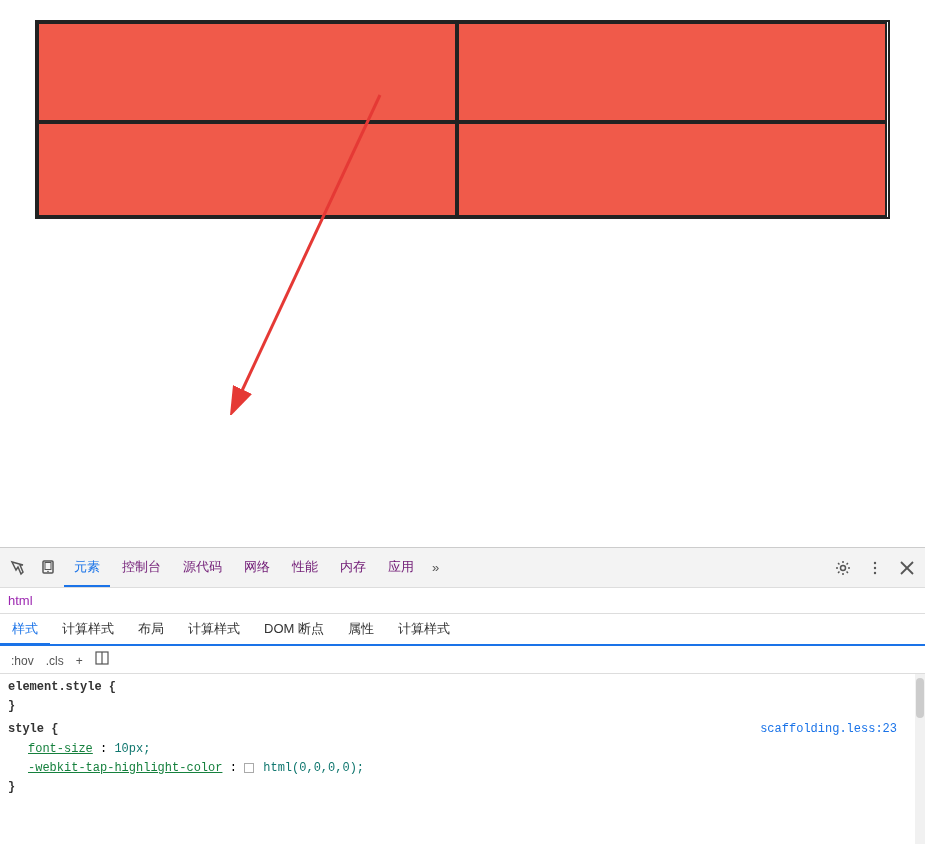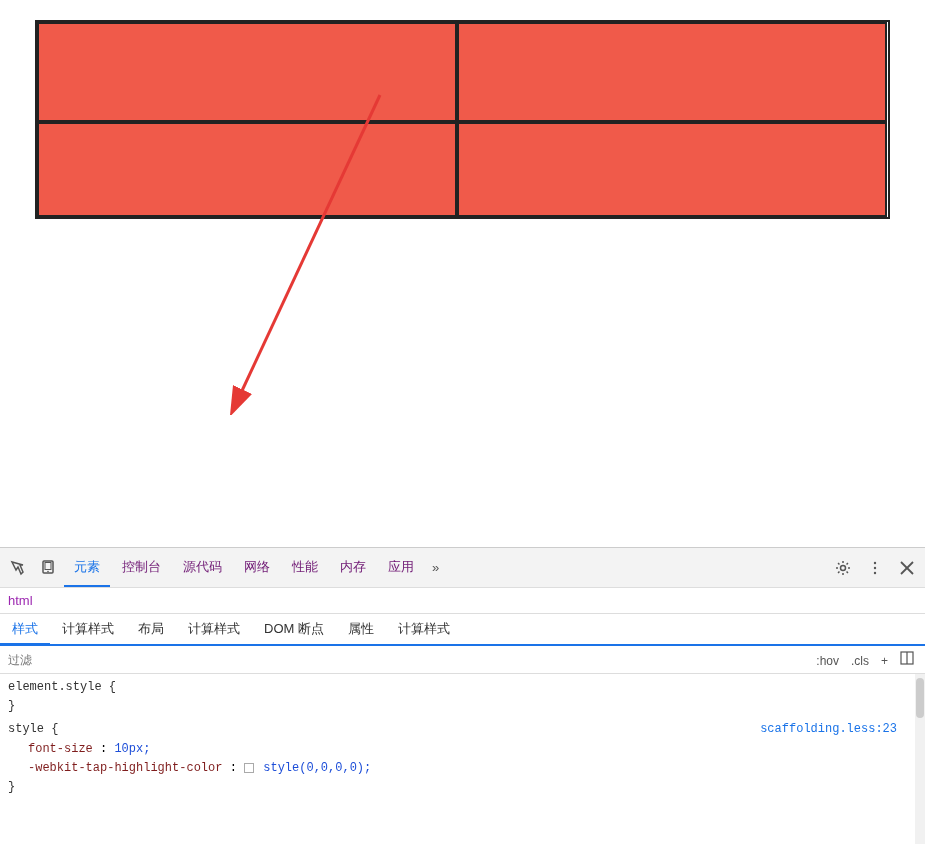--- a/index.html
+++ b/index.html
@@ -180,23 +180,23 @@
       background: #fff;
       overflow-y: auto;
       height: 170px;
       position: relative;
     }
 
     .styles-rule {
       margin-bottom: 4px;
     }
 
-    .css-selector { color: #333; }
-    .css-property { color: #7f1d1d; }
-    .css-value { color: #1d4ed8; }
+    .css-selector { color: #333; font-weight: bold; }
+    .css-property { color: #15803d; text-decoration: underline; }
+    .css-value { color: #0f766e; }
     .css-source { 
       position: absolute; 
       right: 20px; 
       color: #1a73e8;
       font-size: 12px;
     }
 
     
     .scrollbar {
       position: absolute;
@@ -344,21 +344,20 @@
     </div>
     <div class="devtools-subtab">
       <span>属性</span>
     </div>
     <div class="devtools-subtab">
       <span>计算样式</span>
     </div>
   </div>
 
   <div class="filter-bar">
-    <input class="filter-input" type="text" placeholder="过滤" style="">
     <div class="filter-actions">
       <span class="filter-btn">:hov</span>
       <span class="filter-btn">.cls</span>
       <span class="filter-btn">+</span>
 
       <span class="filter-btn">
         <svg width="14" height="14" viewBox="0 0 14 14">
           <rect x="1" y="1" width="12" height="12" fill="none" stroke="#555" stroke-width="1.2"></rect>
           <line x1="7" y1="1" x2="7" y2="13" stroke="#555" stroke-width="1.2"></line>
         </svg>
@@ -384,19 +383,19 @@
       <span style="padding-left: 20px;">
         <span class="css-property">font-size</span>
         <span>: </span>
         <span class="css-value">10px;</span>
       </span>
       <br>
       <span style="padding-left: 20px;">
         <span class="css-property">-webkit-tap-highlight-color</span>
         <span>: </span>
         <span class="color-swatch"></span>
-        <span class="css-value">style(0,0,0,0);</span>
+        <span class="css-value">html(0,0,0,0);</span>
       </span>
       <br>
       <span class="css-selector">}</span>
     </div>
   </div>
 </div>
 
 </body></html>

